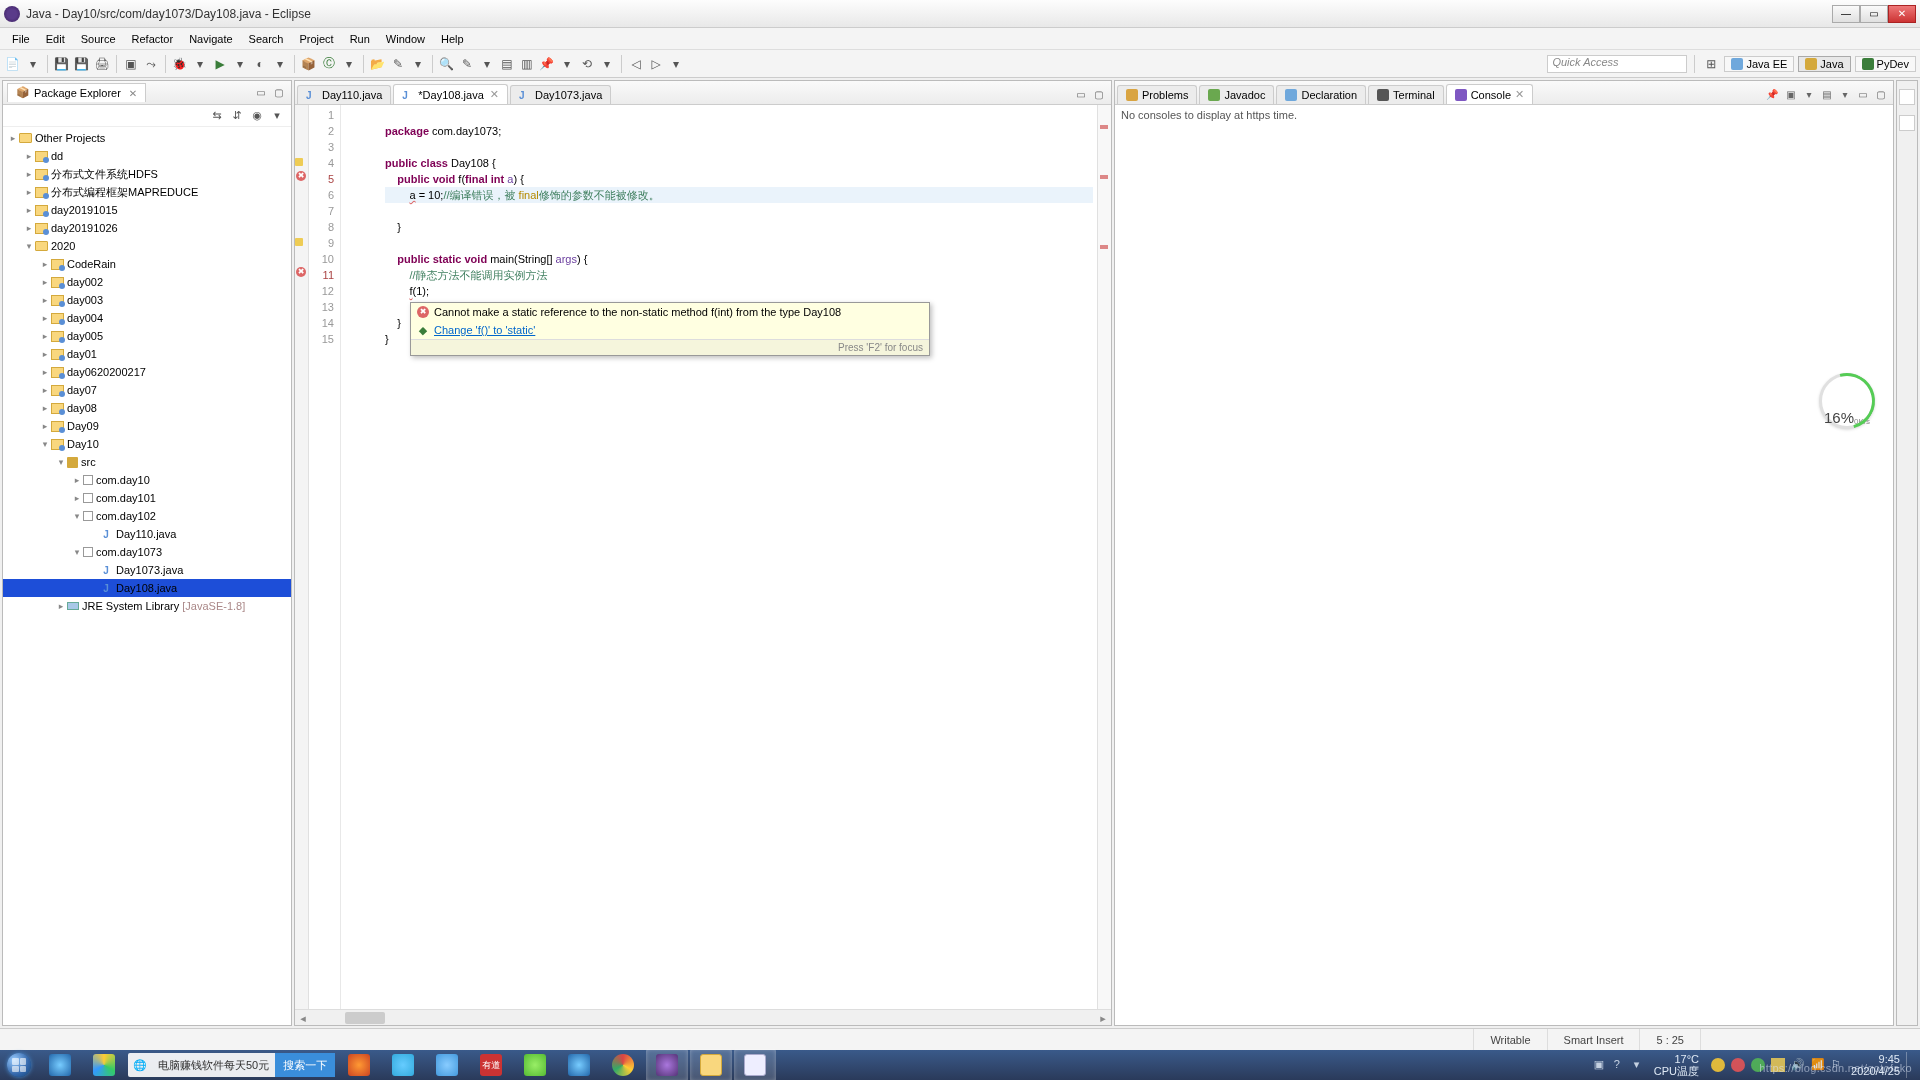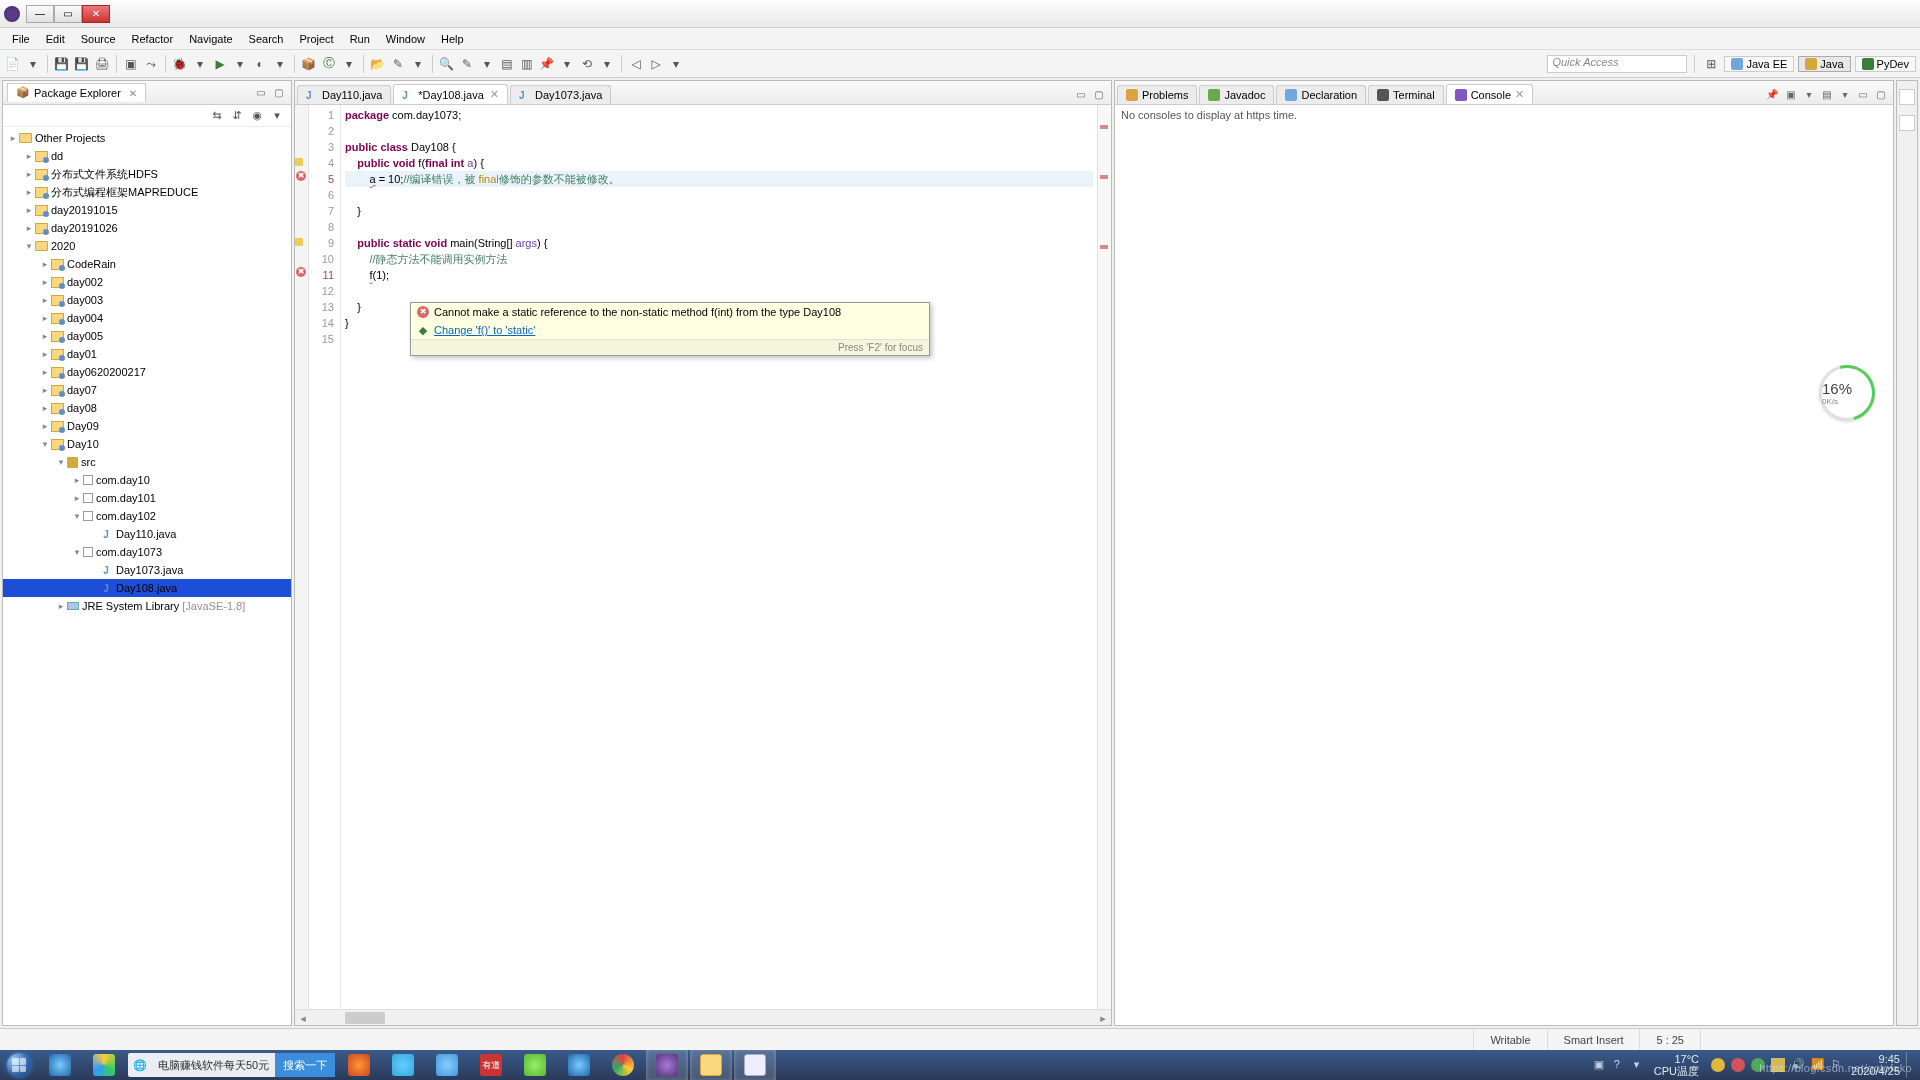--- a/index.html
+++ b/index.html
@@ -59,21 +59,21 @@
 .etab .jicn::before { content: "J"; color: #5a8fd6; font-weight: bold; font-size: 10px; }
 .etab .close { color: #999; font-size: 11px; margin-left: 2px; }
 .editor-tabs .etab-tools { margin-left: auto; display: flex; gap: 2px; padding-right: 4px; padding-bottom: 2px; }
 .editor-body { flex: 1; display: flex; position: relative; overflow: hidden; }
 .marker-bar { width: 14px; background: #f4f4f4; border-right: 1px solid #e0e0e0; position: relative; }
 .marker-err { position: absolute; left: 1px; width: 10px; height: 10px; background: #d66; border-radius: 50%; font-size: 8px; color: #fff; text-align: center; line-height: 10px; }
 .gutter { width: 32px; background: #fff; border-right: 1px solid #e8e8e8; text-align: right; padding-right: 6px; color: #999; font-family: Consolas, monospace; font-size: 12px; line-height: 16px; padding-top: 2px; }
 .gutter .gl { height: 16px; position: relative; }
 .gutter .gl.err { color: #a44; }
 .gutter .gl.warn::after { content: ""; position: absolute; left: -14px; top: 3px; width: 8px; height: 8px; background: #ec5; border-radius: 1px; }
-.code { flex: 1; font-family: Consolas, monospace; font-size: 12px; line-height: 16px; padding: 2px 4px; white-space: pre; overflow: auto; position: relative; }
+.code { flex: 1; font-family: Consolas, monospace; font-size: 12px; line-height: 16px; padding: 18px 4px; white-space: pre; overflow: auto; position: relative; margin-left: 40px; }
 .code .cl { height: 16px; }
 .code .cl.hl { background: #eaf3fb; }
 .kw { color: #7f0055; font-weight: bold; }
 .cm { color: #3f7f5f; }
 .cm2 { color: #b58900; }
 .var { color: #6a3e9e; }
 .fn { text-decoration: underline wavy #d66; }
 .ov-ruler { width: 14px; background: #f8f8f8; border-left: 1px solid #e0e0e0; position: relative; }
 .ov-mark { position: absolute; left: 2px; width: 8px; height: 4px; background: #d88; }
 .editor-hscroll { height: 16px; background: #f0f0f0; border-top: 1px solid #ddd; position: relative; }
@@ -88,21 +88,21 @@
 .tooltip a { color: #0066cc; text-decoration: underline; }
 .tooltip .tt-foot { text-align: right; padding: 2px 6px; color: #888; font-size: 10px; border-top: 1px solid #ddd; background: #f5f5dc; }
 
 .rightpane { width: 780px; background: #fff; border: 1px solid #bbb; margin: 2px 2px 2px 0; display: flex; flex-direction: column; position: relative; }
 .rp-tabs { height: 24px; background: linear-gradient(#fafafa,#ececec); border-bottom: 1px solid #ccc; display: flex; align-items: flex-end; padding-left: 2px; }
 .rtab { padding: 3px 8px; background: #ececec; border: 1px solid #ccc; border-bottom: none; margin-right: 2px; display: flex; align-items: center; gap: 4px; border-radius: 3px 3px 0 0; font-size: 11px; }
 .rtab.active { background: #fff; }
 .rtab .ricn { width: 12px; height: 12px; border-radius: 2px; }
 .rp-body { flex: 1; padding: 4px 6px; color: #555; font-size: 11px; position: relative; }
 
-.speedometer { position: absolute; right: 18px; top: 260px; width: 56px; height: 56px; border-radius: 50%; background: #fff; border: 3px solid #e0e0e0; display: flex; flex-direction: column; align-items: flex-start; justify-content: center; box-shadow: 0 1px 3px rgba(0,0,0,.15); }
+.speedometer { position: absolute; right: 18px; top: 268px; width: 56px; height: 56px; border-radius: 50%; background: #fff; border: 3px solid #e0e0e0; display: flex; flex-direction: row; align-items: flex-end; justify-content: center; box-shadow: 0 1px 3px rgba(0,0,0,.15); }
 .speedometer::before { content: ""; position: absolute; inset: -3px; border-radius: 50%; border: 3px solid transparent; border-top-color: #5c5; border-right-color: #5c5; transform: rotate(30deg); }
 .speedometer .big { font-size: 15px; color: #444; }
 .speedometer .small { font-size: 8px; color: #888; }
 
 .trim { width: 22px; background: #f0f0f0; border: 1px solid #bbb; margin: 2px 2px 2px 0; display: flex; flex-direction: column; align-items: center; padding-top: 8px; gap: 10px; }
 .trim .tricn { width: 16px; height: 16px; border: 1px solid #ccc; background: #fff; }
 
 .statusbar { position: absolute; left: 0; right: 0; bottom: 30px; height: 22px; background: #f4f4f4; border-top: 1px solid #ccc; display: flex; align-items: center; font-size: 11px; color: #444; }
 .statusbar .cell { padding: 0 16px; border-left: 1px solid #ddd; height: 100%; display: flex; align-items: center; }
 .statusbar .spacer { flex: 1; }
@@ -123,20 +123,21 @@
 .tray .ticon { width: 14px; height: 14px; opacity: .85; }
 .tray .clock { text-align: right; line-height: 12px; }
 .tray .temp { text-align: right; line-height: 12px; margin-right: 6px; }
 .watermark { position: absolute; right: 8px; bottom: 6px; color: rgba(220,230,245,.55); font-size: 11px; letter-spacing: .3px; }
 </style>
 </head>
 <body>
 
 <div class="titlebar">
   <div class="app-icon"></div>
+  <div class="title">Java - Day10/src/com/day1073/Day108.java - Eclipse</div>
   <div class="win-btns">
     <div class="win-btn">—</div>
     <div class="win-btn">▭</div>
     <div class="win-btn close">✕</div>
   </div>
 </div>
 
 <div class="menubar" id="menubar">
     <span>File</span>
     <span>Edit</span>

